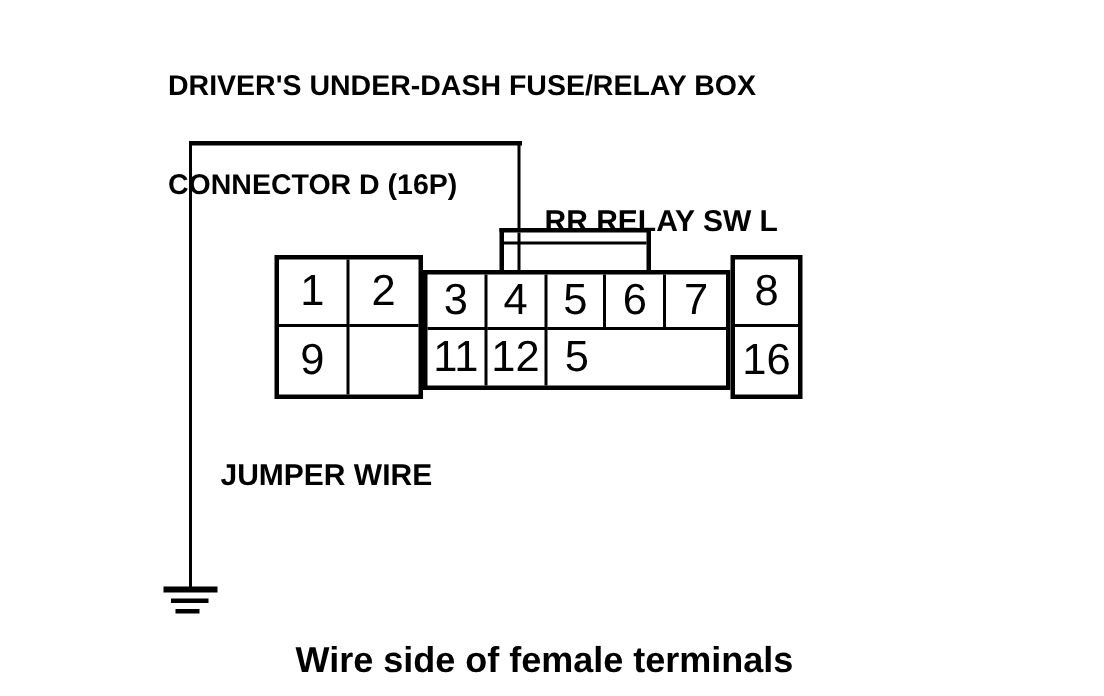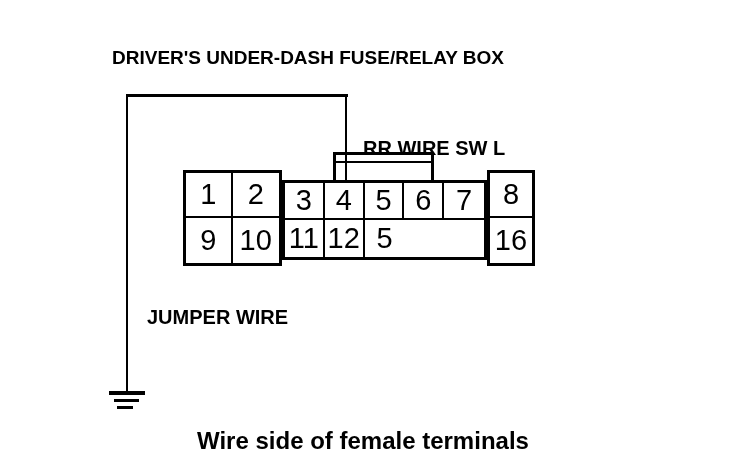--- a/index.html
+++ b/index.html
@@ -96,24 +96,25 @@
   .cell.br{border-right:2px solid var(--ink);}
   .cell.bb{border-bottom:2px solid var(--ink);}
 </style>
 </head>
 <body>
 
 <div id="stage">
 
   <div class="label title">
     <div>DRIVER'S UNDER-DASH FUSE/RELAY BOX</div>
+    <div>CONNECTOR D (16P)</div>
   </div>
 
   <div class="label wire-label">
-    <div>RR WIRE SW L</div>
+    <div>RR RELAY SW L</div>
     <div>(LT GRN)</div>
   </div>
 
   <div class="label jumper-label">JUMPER WIRE</div>
 
   <div class="label caption">Wire side of female terminals</div>
 
   <div class="wire" id="wire-vertical-long"></div>
   <div class="wire" id="wire-horizontal"></div>
   <div class="wire" id="wire-vertical-short"></div>
@@ -126,21 +127,20 @@
 
   <div id="tab">
     <div id="tab-inner-h"></div>
     <div id="tab-inner-v"></div>
   </div>
 
   <div class="block" id="block-left">
     <div class="cell br bb">1</div>
     <div class="cell bb">2</div>
     <div class="cell br">9</div>
-    <div class="cell">10</div>
   </div>
 
   <div class="block" id="block-middle">
     <div class="cell br bb">3</div>
     <div class="cell br bb">4</div>
     <div class="cell br bb">5</div>
     <div class="cell br bb">6</div>
     <div class="cell bb">7</div>
     <div class="cell br">11</div>
     <div class="cell br">12</div>

